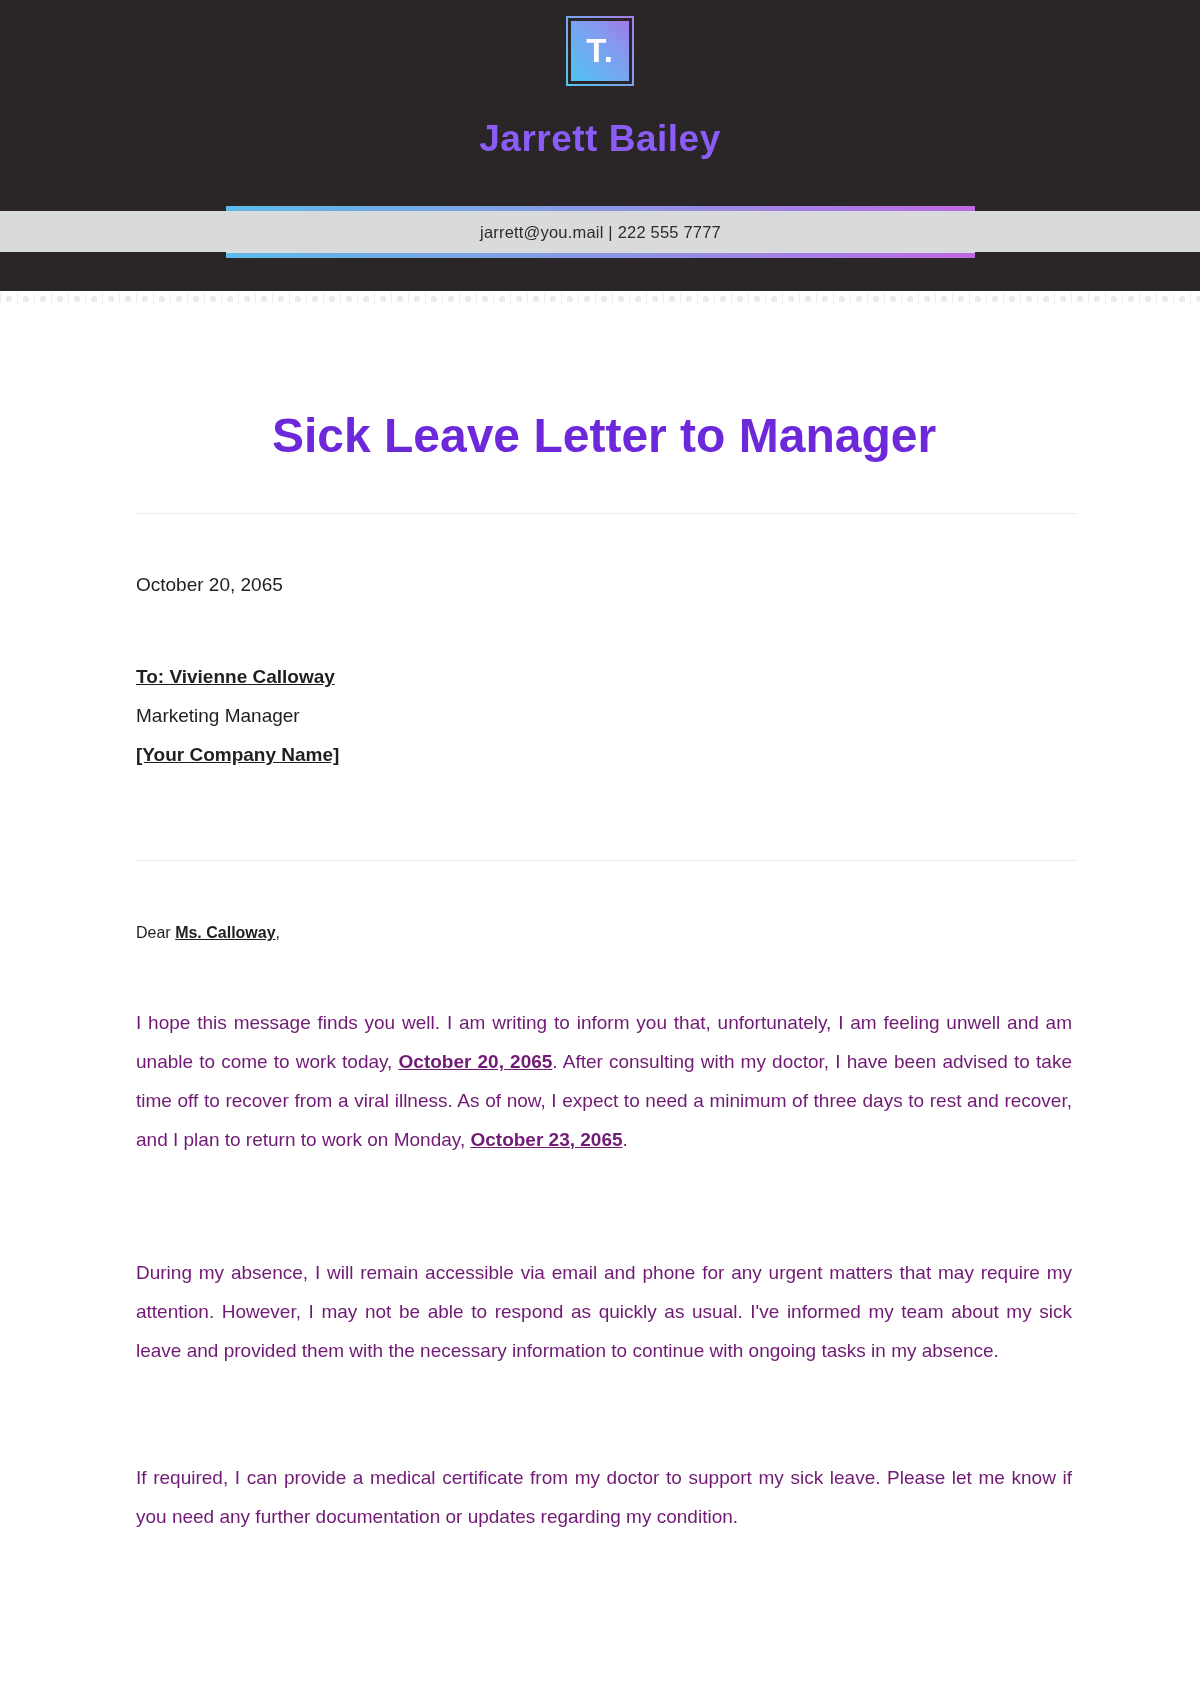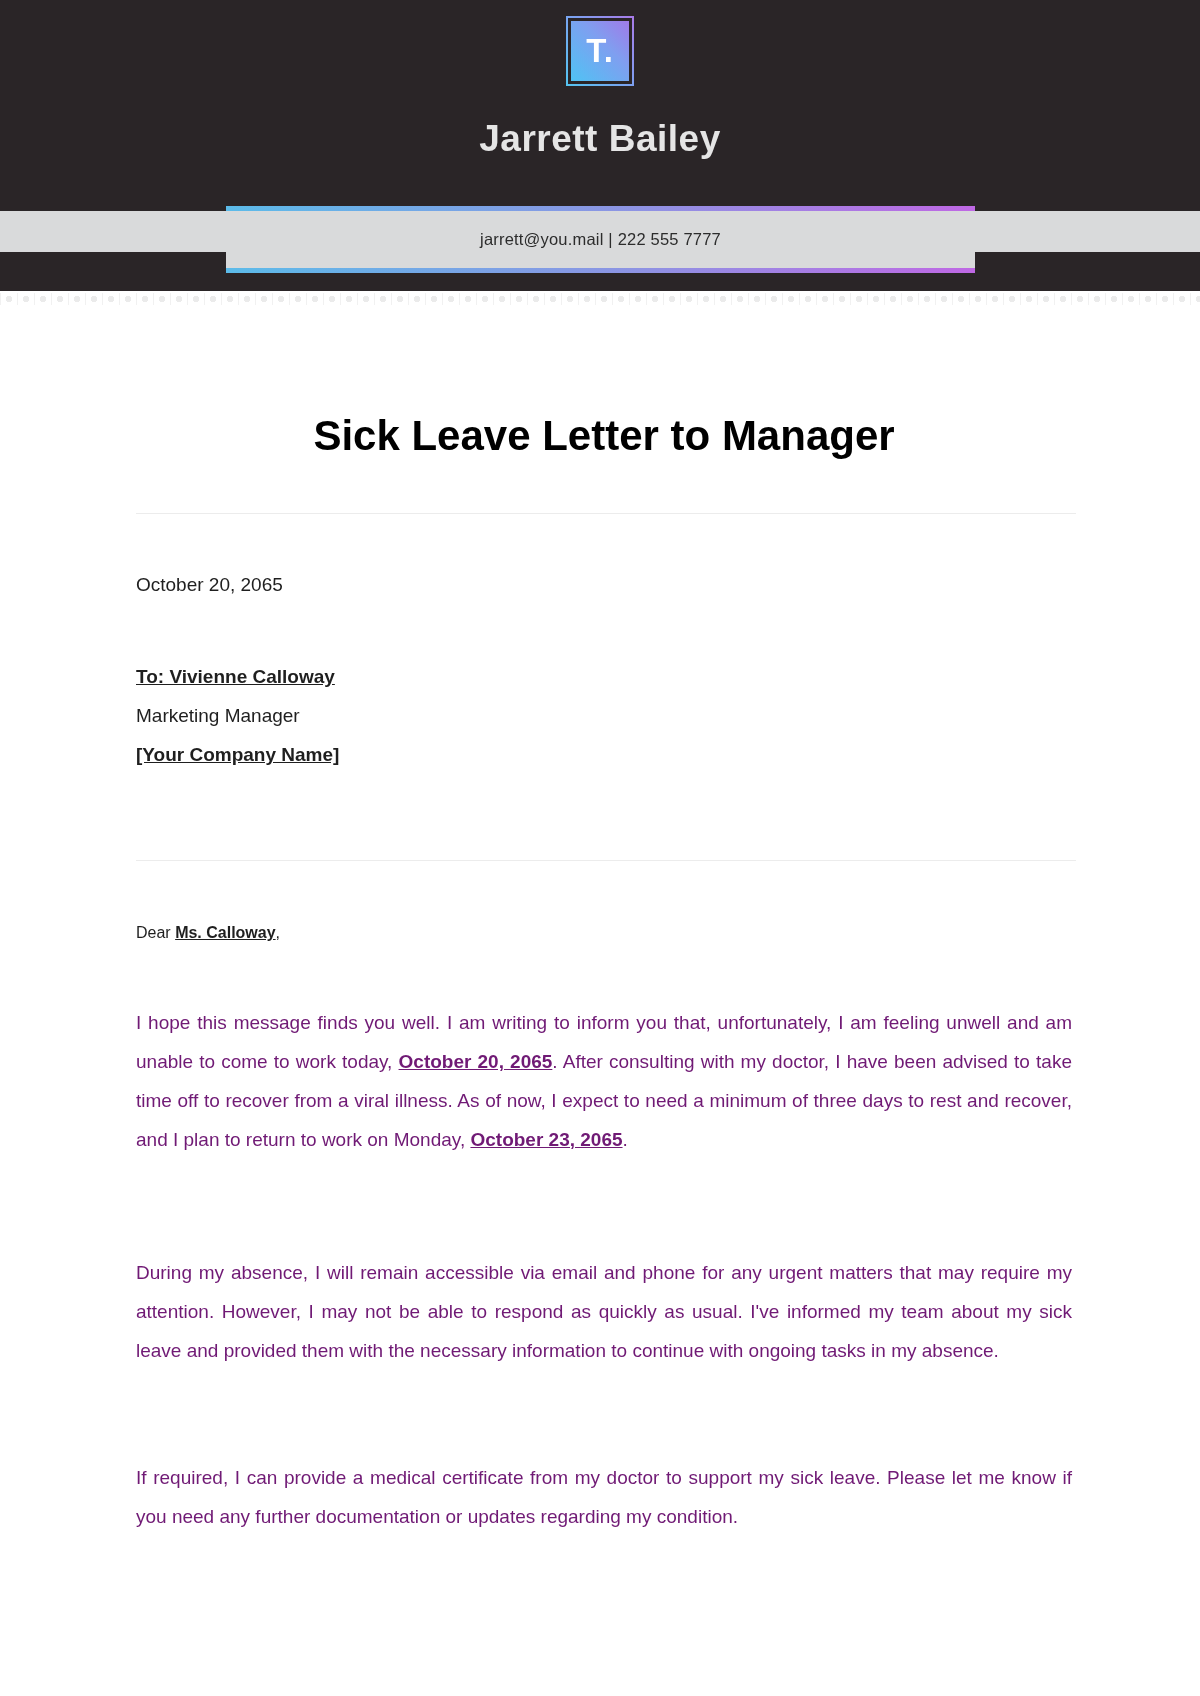--- a/index.html
+++ b/index.html
@@ -23,29 +23,29 @@
   }
   .logo-gap { width:100%; height:100%; padding:3px; background:#2a2527; }
   .logo-inner {
     width:100%; height:100%;
     background:linear-gradient(45deg,#4fc3f4 0%,#7f9ff0 60%,#a07ae8 100%);
     display:flex; align-items:center; justify-content:center;
     color:#ffffff; font-weight:800; font-size:33px; letter-spacing:1px;
   }
   .brand-name {
     position:absolute; top:118px; left:0; width:100%;
-    text-align:center; color:#e5e5e5;
+    text-align:center; color:#8b5cf6;
     font-size:37px; font-weight:700; letter-spacing:0.5px;
   }
   .contact-bar {
     position:absolute; top:211px; left:0; width:100%; height:41px;
     background:#d9dadb;
   }
   .contact-strip {
-    position:absolute; top:206px; left:226px; width:749px; height:67px;
+    position:absolute; top:206px; left:226px; width:749px; height:52px;
     background:linear-gradient(90deg,#5cbbe9 0%,#8e93e3 55%,#bf68e4 100%);
   }
   .strip-core {
     position:absolute; top:5px; bottom:5px; left:0; right:0;
     background:#d9dadb;
     display:flex; align-items:center; justify-content:center;
     font-size:16.5px; font-weight:500; color:#2c2c2c; letter-spacing:0.2px;
   }
   
   .watermark-row {
@@ -54,21 +54,21 @@
       radial-gradient(circle at 9px 6px, #ebebeb 0 3px, transparent 3.5px),
       linear-gradient(90deg, #f1f1f1 0 1.5px, transparent 1.5px);
     background-size:17px 12px, 17px 12px;
     background-repeat:repeat-x, repeat-x;
   }
 
   
   .abs { position:absolute; left:136px; width:936px; }
   .title {
     top:408px; text-align:center;
-    font-size:42px; line-height:56px; font-weight:700; color:#000000;
+    font-size:48px; line-height:56px; font-weight:700; color:#6d28d9;
   }
   .divider { position:absolute; left:136px; width:940px; height:1px; background:#ececec; }
   .divider-1 { top:513px; }
   .divider-2 { top:860px; }
   .date-line   { top:566px; font-size:19px; line-height:38px; }
   .recipient   { top:657px; font-size:19px; line-height:39px; }
   .salutation  { top:914px; font-size:16px; line-height:38px; }
   .para {
     font-size:19px; line-height:39px; text-align:justify; color:#701a75;
   }

